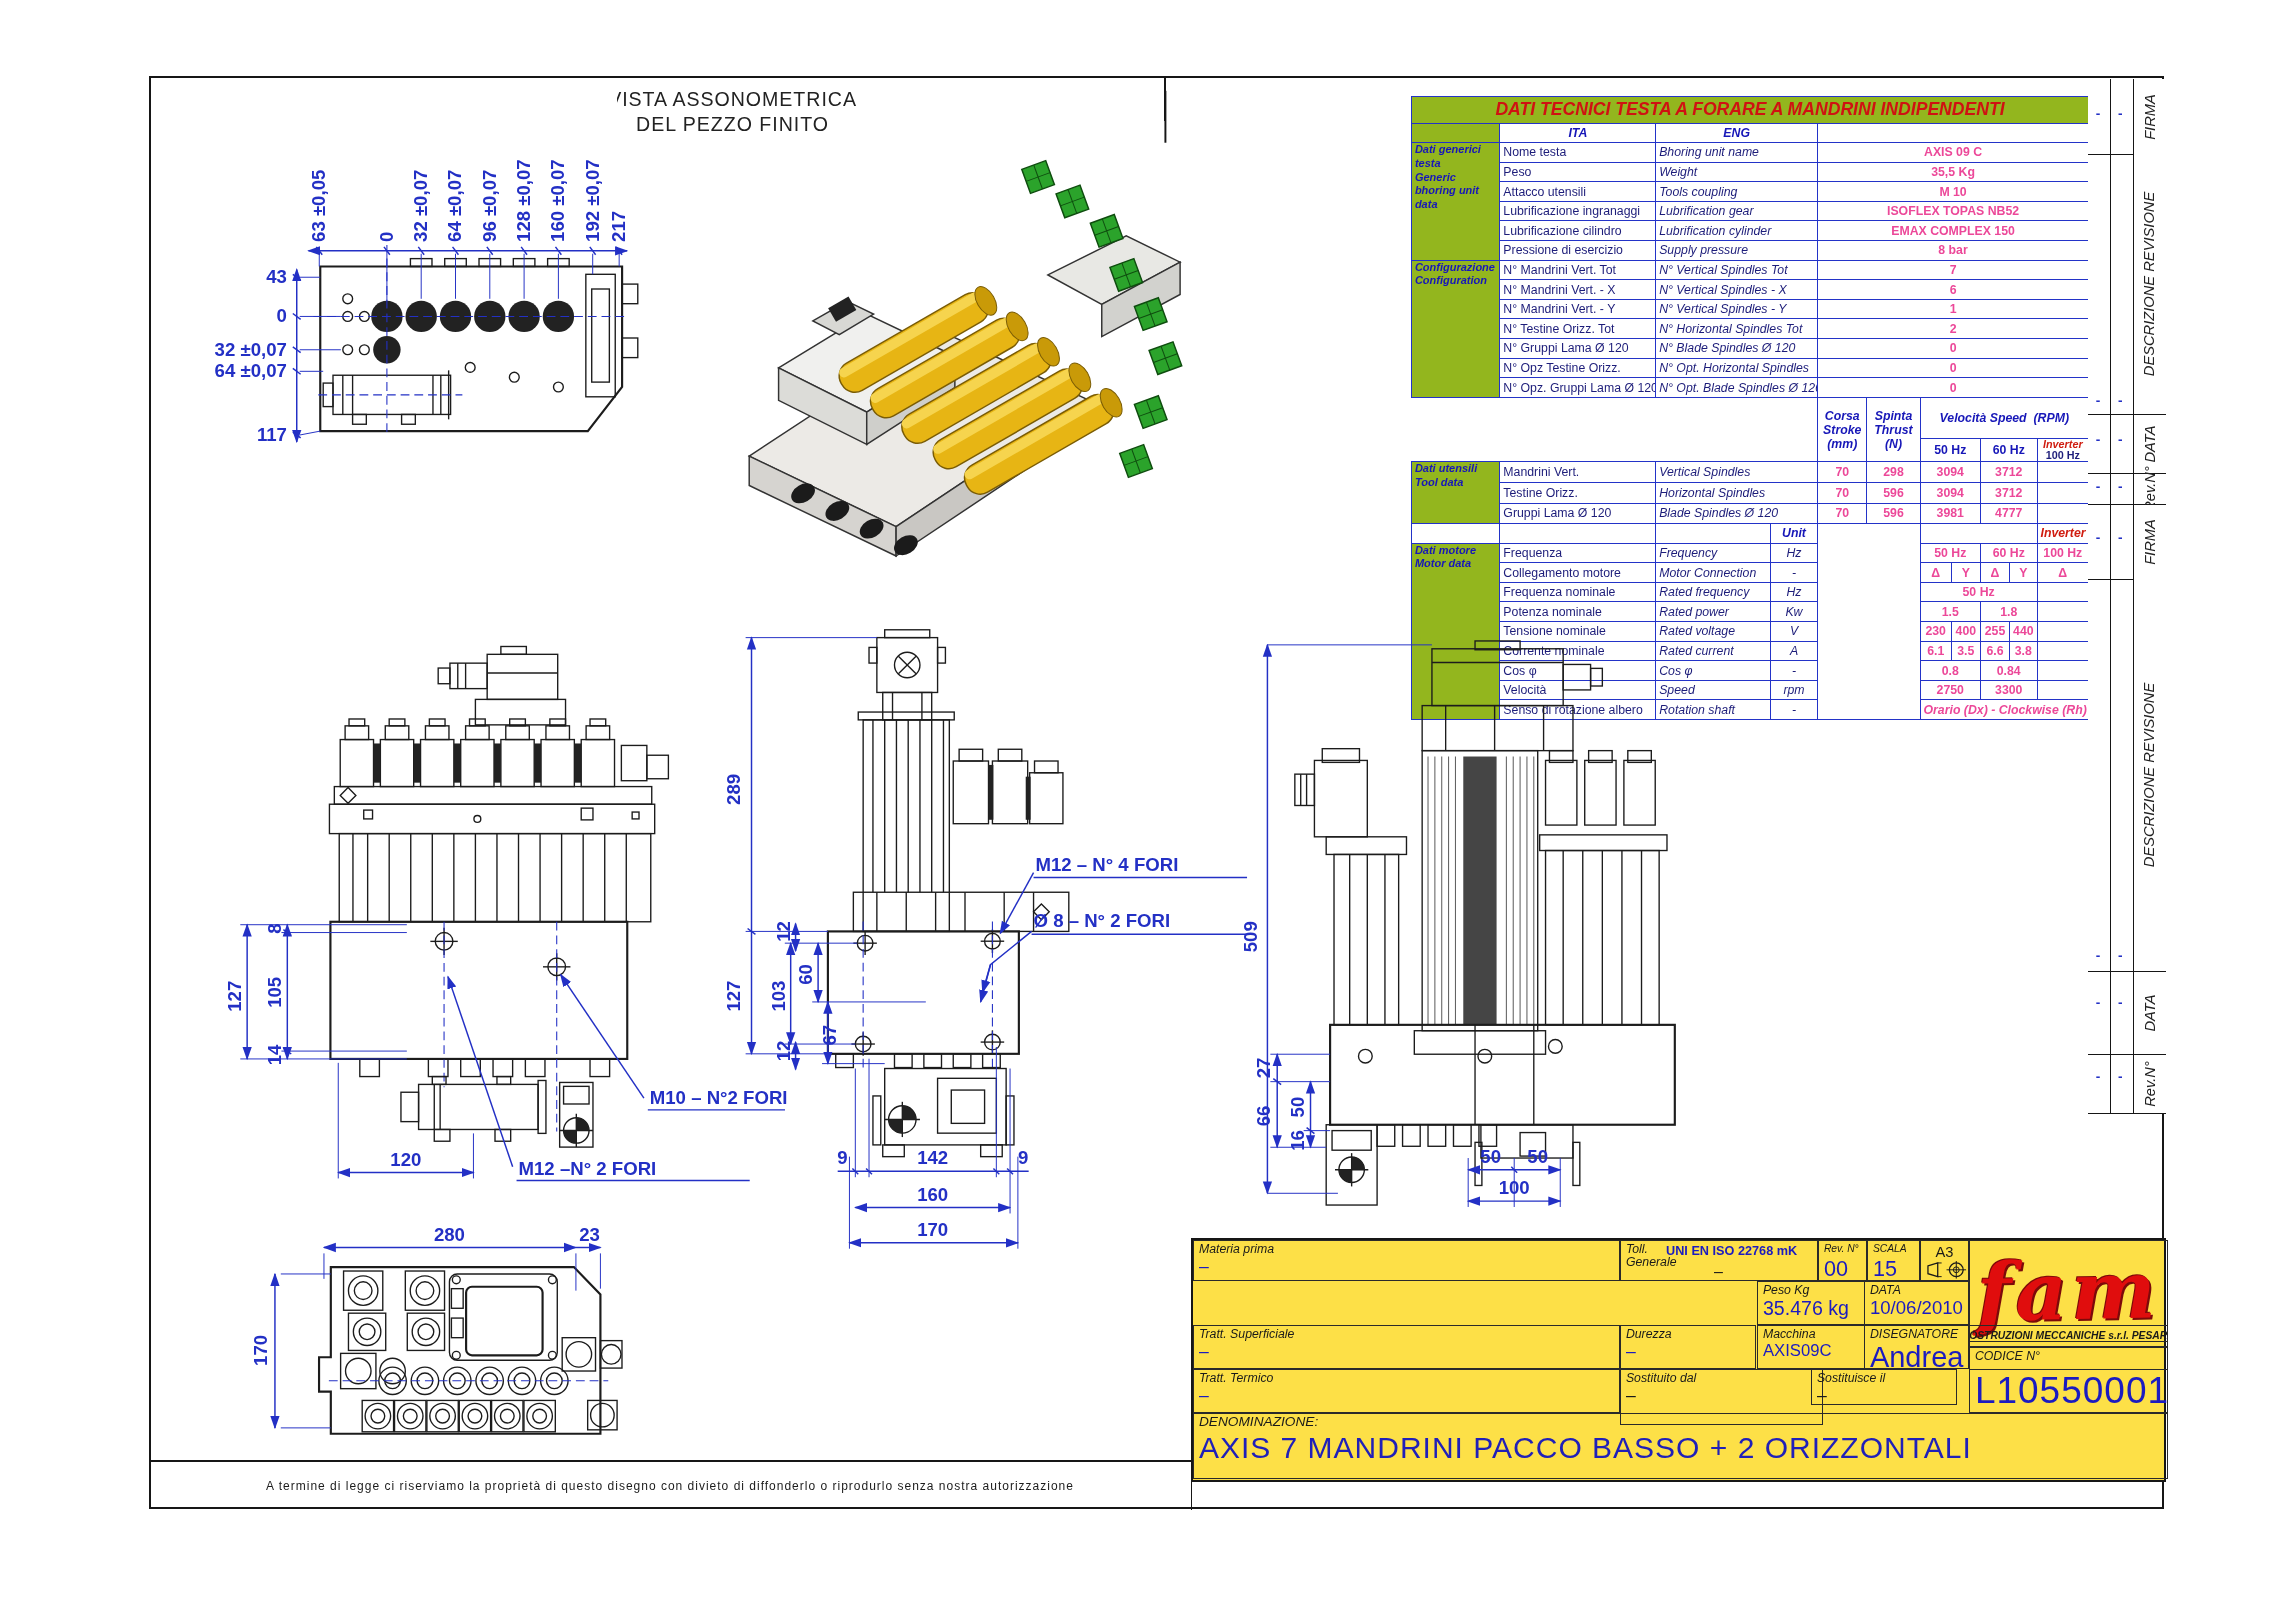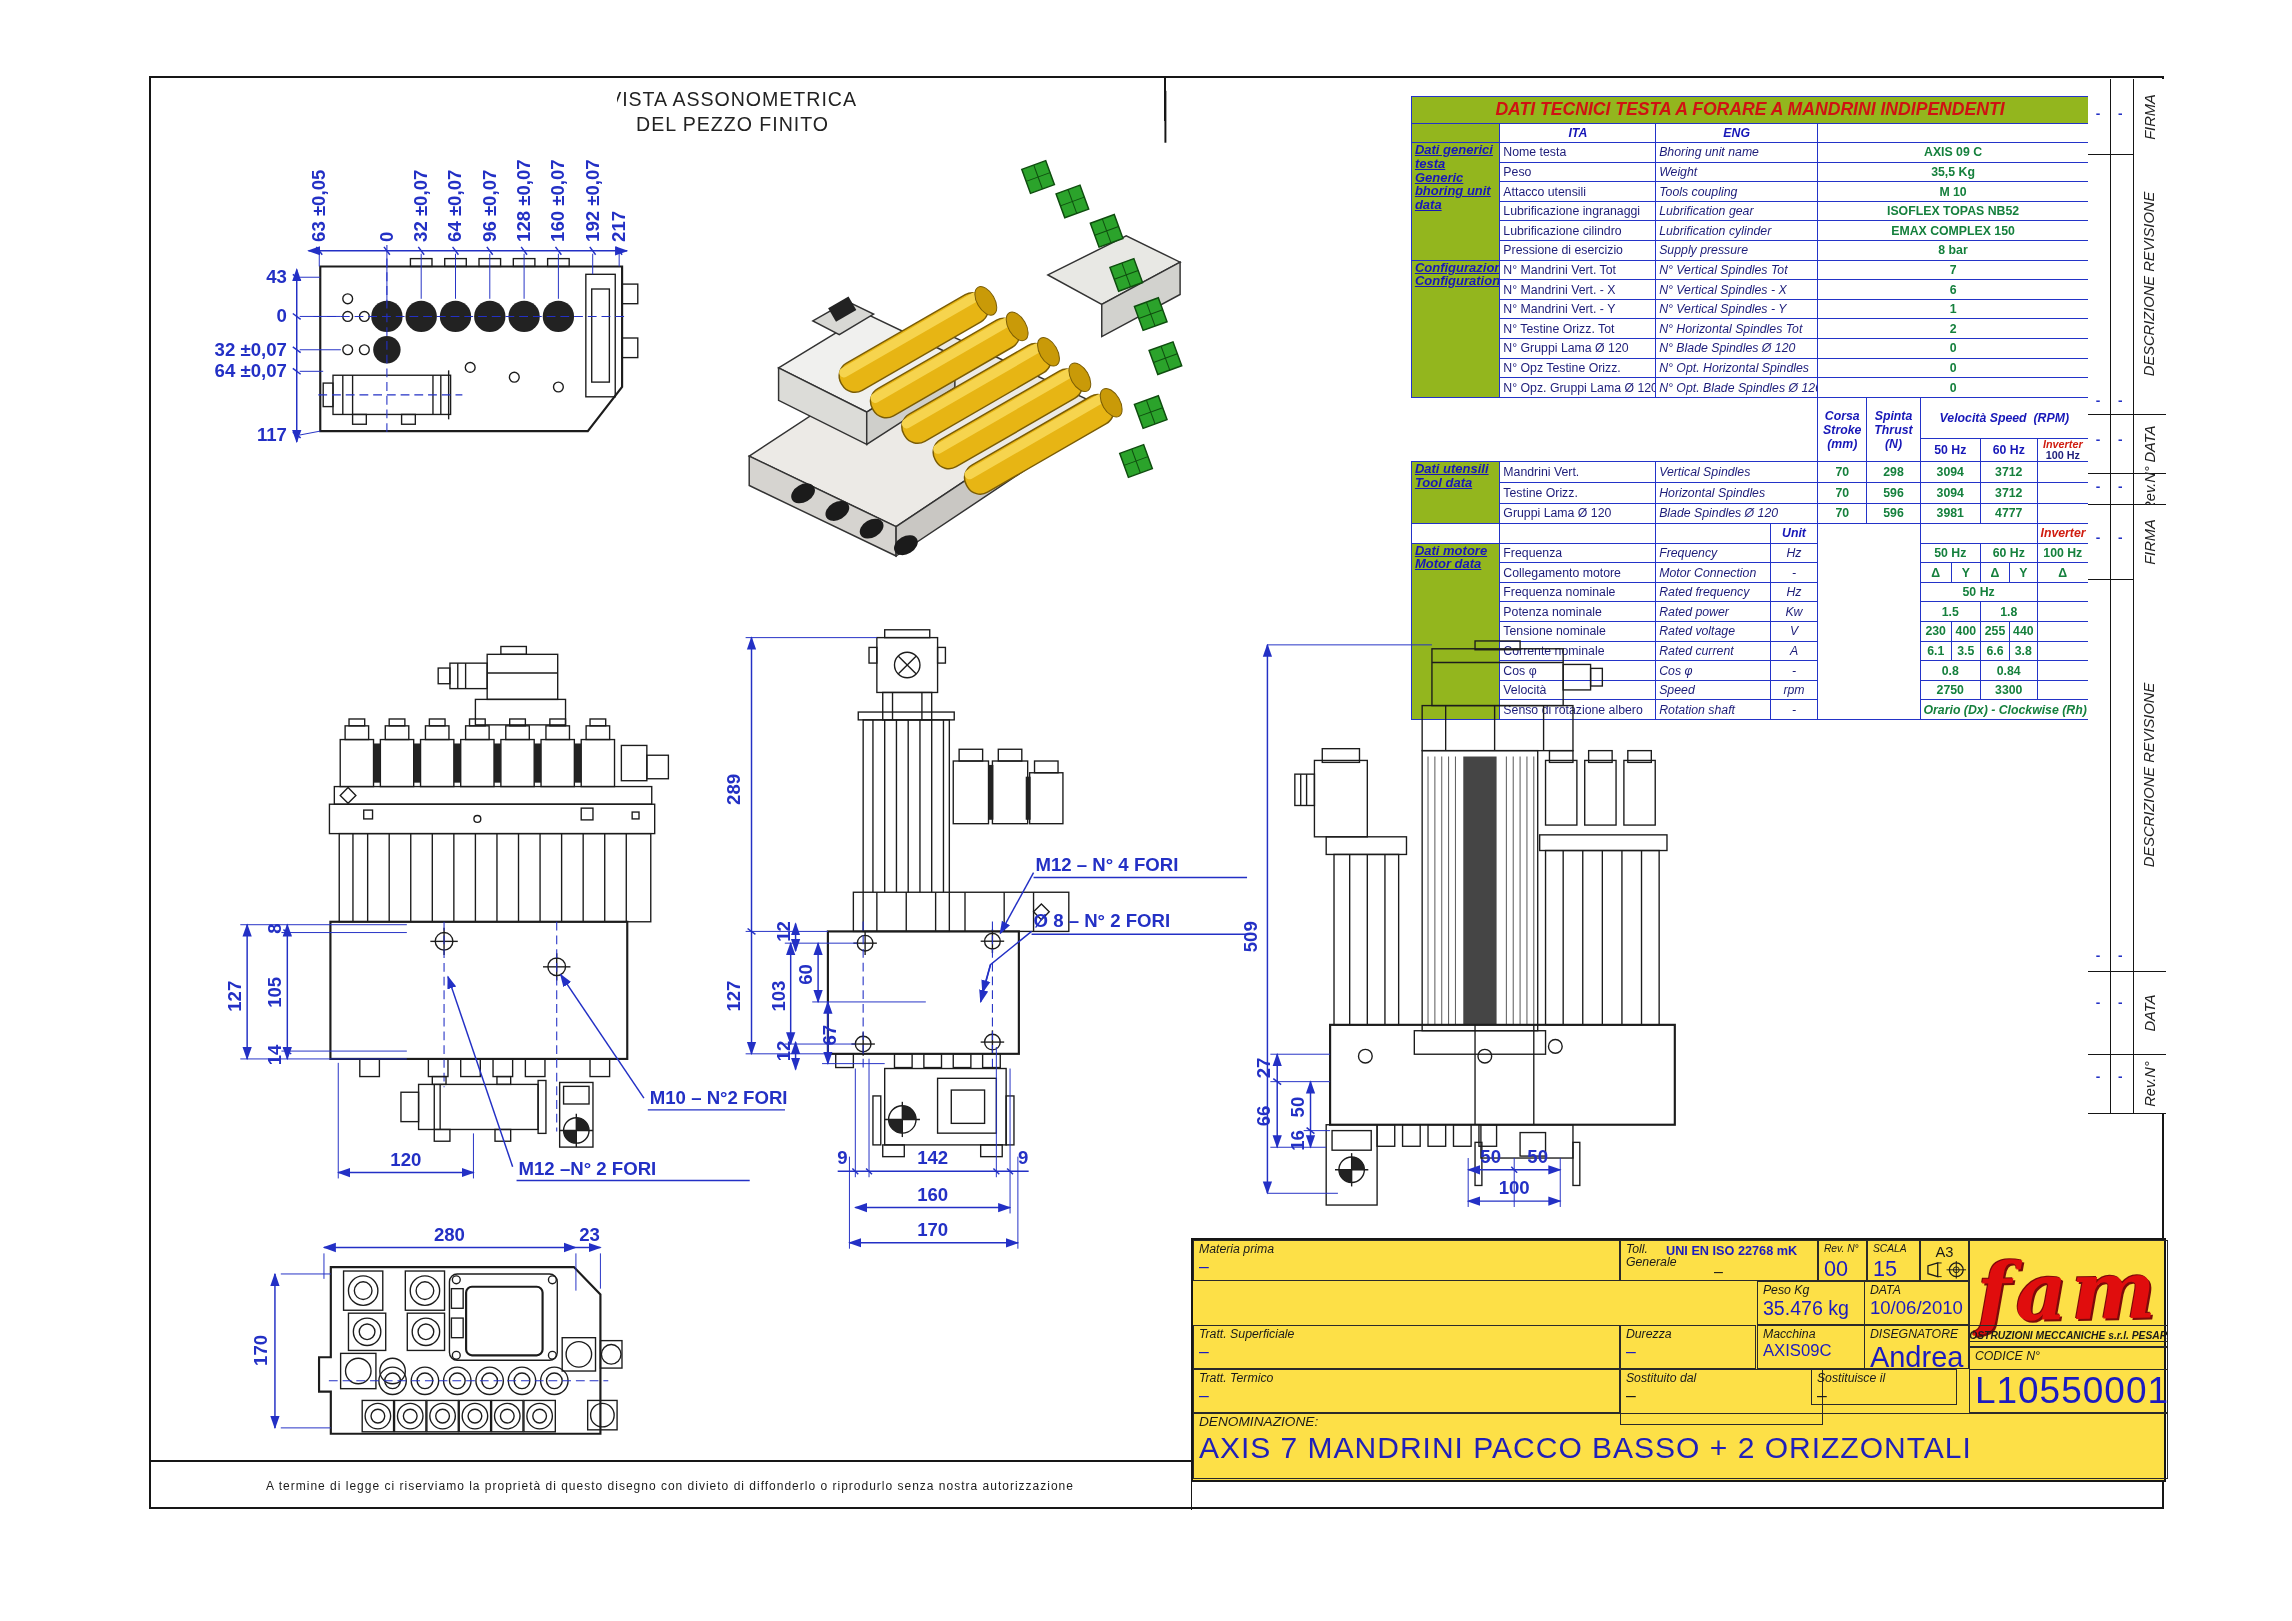--- a/index.html
+++ b/index.html
@@ -15,23 +15,23 @@
   .dim{stroke:#2330c5;stroke-width:1.5;fill:none;}
   .ext{stroke:#2330c5;stroke-width:1;fill:none;}
   .cl{stroke:#2330c5;stroke-width:1.1;fill:none;stroke-dasharray:9 5;}
   .dark{fill:#222;stroke:none;}
   
   #techtable{position:absolute;left:1411px;top:96px;width:678px;}
   .tt{border-collapse:collapse;table-layout:fixed;width:678px;background:#fff;}
   .tt td{border:1.5px solid #2333c8;padding:0 2.9px;font-size:12.3px;color:#1d1d7a;text-align:center;overflow:hidden;white-space:nowrap;height:18.6px;}
   .tt .lft{text-align:left;}
   .tt .eng{font-style:italic;}
-  .tt .val{color:#15803d;font-weight:bold;margin-top:36px;}
+  .tt .val{color:#ec4899;font-weight:bold;margin-top:36px;}
   .tt .grn{background:#93b61e;}
-  .tt .cat{background:#93b61e;color:#1717b8;font-weight:bold;font-style:italic;text-align:left;vertical-align:top;font-size:13px;line-height:13.7px;text-decoration:underline;}
+  .tt .cat{background:#93b61e;color:#1717b8;font-weight:bold;font-style:italic;text-align:left;vertical-align:top;font-size:11px;line-height:13.7px;}
   .tt .title{background:#93b61e;color:#cf1212;font-weight:bold;font-style:italic;font-size:17.6px;height:25.5px;}
   .tt .hdr{color:#1717b8;font-weight:bold;font-style:italic;}
   .tt .red{color:#d01d10;}
   .tt .blank{border-top:none;border-bottom:none;}
   
   .revs{position:absolute;background:#fff;}
   .revs .vline{position:absolute;top:0;bottom:0;width:0;border-left:1.5px solid #161616;}
   .revs .hline{position:absolute;left:0;right:0;height:0;border-top:1.5px solid #161616;}
   .revcell{position:absolute;display:flex;align-items:center;justify-content:center;}
   .revcell span{transform:rotate(-90deg);white-space:nowrap;font-style:italic;font-size:14.7px;color:#222;}

